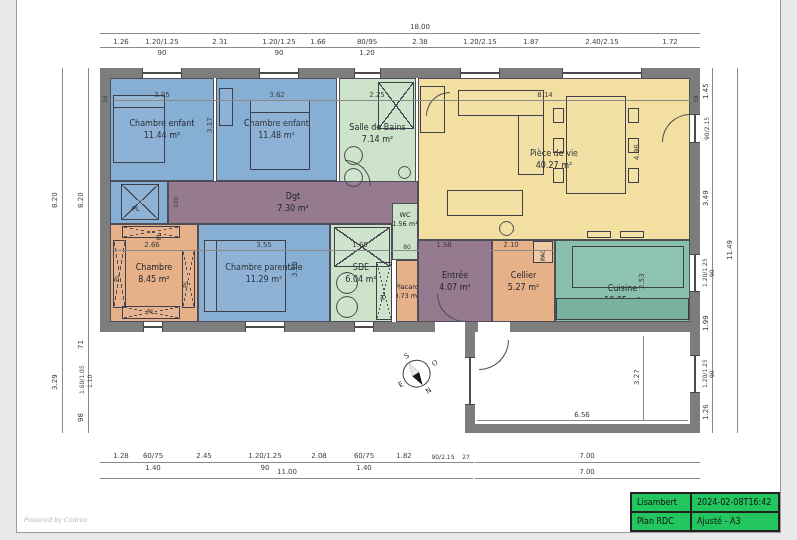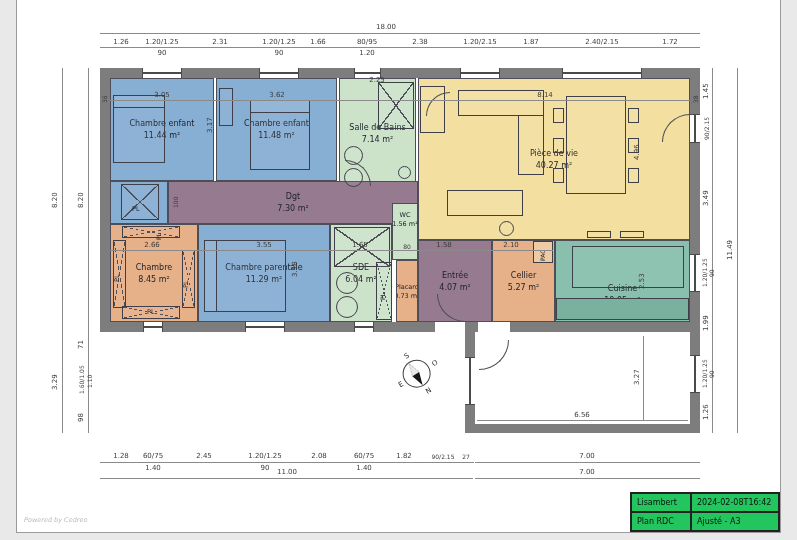--- a/index.html
+++ b/index.html
@@ -205,21 +205,21 @@
 
   <div class="winH" style="left:143px;top:322px;width:20px;height:10px;"></div>
   <div class="winH" style="left:245px;top:322px;width:40px;height:10px;"></div>
   <div class="winH" style="left:354px;top:322px;width:20px;height:10px;"></div>
   <div class="gap" style="left:435px;top:322px;width:30px;height:10px;"></div>
   <div class="gap" style="left:478px;top:322px;width:32px;height:10px;"></div>
 
   <div class="winV" style="left:465px;top:357px;width:10px;height:48px;"></div>
 
   <div class="dline" style="left:100px;top:33px;width:600px;height:1px;"></div>
-  <div class="dlab" style="left:371px;top:23px;width:30px;text-align:center;">18.00</div>
+  <div class="dlab" style="left:405px;top:23px;width:30px;text-align:center;">18.00</div>
   <div class="dline" style="left:100px;top:47px;width:600px;height:1px;"></div>
   <div class="dlab" style="left:96px;top:38px;width:50px;">1.26</div>
   <div class="dlab" style="left:137px;top:38px;width:50px;">1.20/1.25</div>
   <div class="dlab" style="left:195px;top:38px;width:50px;">2.31</div>
   <div class="dlab" style="left:254px;top:38px;width:50px;">1.20/1.25</div>
   <div class="dlab" style="left:293px;top:38px;width:50px;">1.66</div>
   <div class="dlab" style="left:342px;top:38px;width:50px;">80/95</div>
   <div class="dlab" style="left:395px;top:38px;width:50px;">2.38</div>
   <div class="dlab" style="left:455px;top:38px;width:50px;">1.20/2.15</div>
   <div class="dlab" style="left:506px;top:38px;width:50px;">1.87</div>
@@ -271,21 +271,21 @@
   <div class="vdim" style="left:700px;top:349px;height:50px;font-size:6px;">1.20/1.25</div>
   <div class="vdim" style="left:707px;top:363px;height:22px;font-size:6px;">90</div>
   <div class="vdim" style="left:702px;top:395px;height:34px;">1.26</div>
   <div class="dline" style="left:737px;top:68px;width:1px;height:365px;"></div>
   <div class="vdim" style="left:726px;top:230px;height:40px;">11.49</div>
 
   <div class="dline" style="left:110px;top:100px;width:580px;height:1px;"></div>
   <div class="vdim" style="left:100px;top:88px;height:22px;font-size:6px;">36</div>
   <div class="dlab" style="left:137px;top:91px;width:50px;">3.05</div>
   <div class="dlab" style="left:252px;top:91px;width:50px;">3.62</div>
-  <div class="dlab" style="left:352px;top:76px;width:50px;">2.25</div>
+  <div class="dlab" style="left:352px;top:91px;width:50px;">2.25</div>
   <div class="dlab" style="left:520px;top:91px;width:50px;">8.14</div>
   <div class="vdim" style="left:691px;top:88px;height:22px;font-size:6px;">38</div>
 
   <div class="dline" style="left:110px;top:250px;width:443px;height:1px;"></div>
   <div class="dlab" style="left:127px;top:241px;width:50px;">2.66</div>
   <div class="dlab" style="left:239px;top:241px;width:50px;">3.55</div>
   <div class="dlab" style="left:335px;top:241px;width:50px;">1.65</div>
   <div class="dlab tiny" style="left:394px;top:243px;width:26px;">80</div>
   <div class="dlab" style="left:419px;top:241px;width:50px;">1.58</div>
   <div class="dlab" style="left:486px;top:241px;width:50px;">2.10</div>

